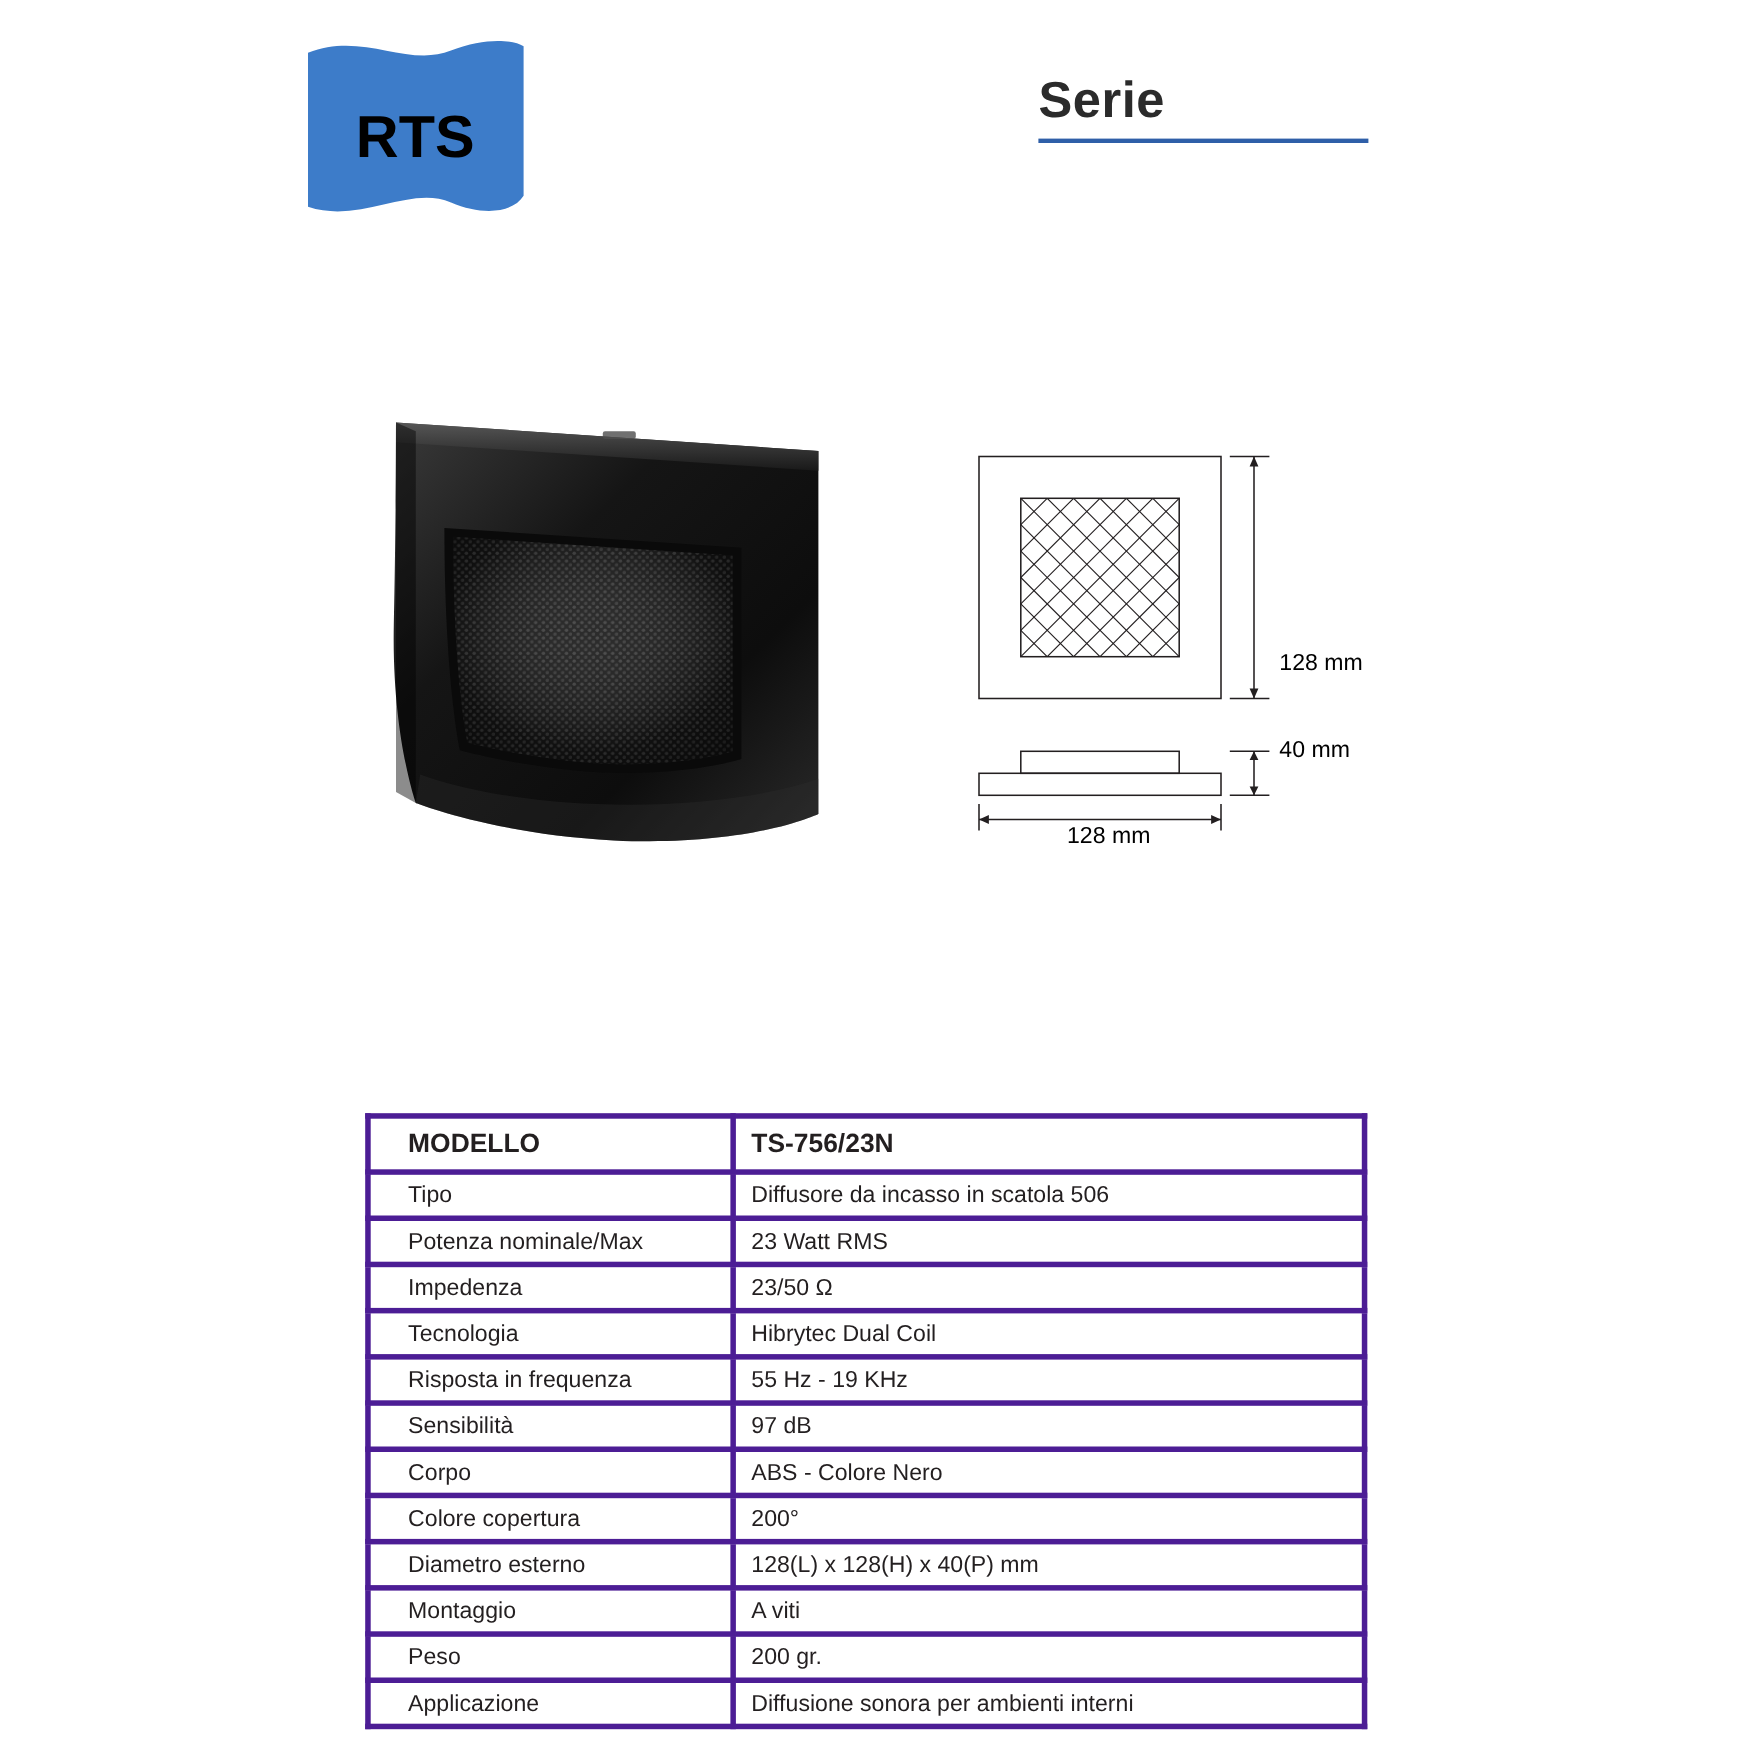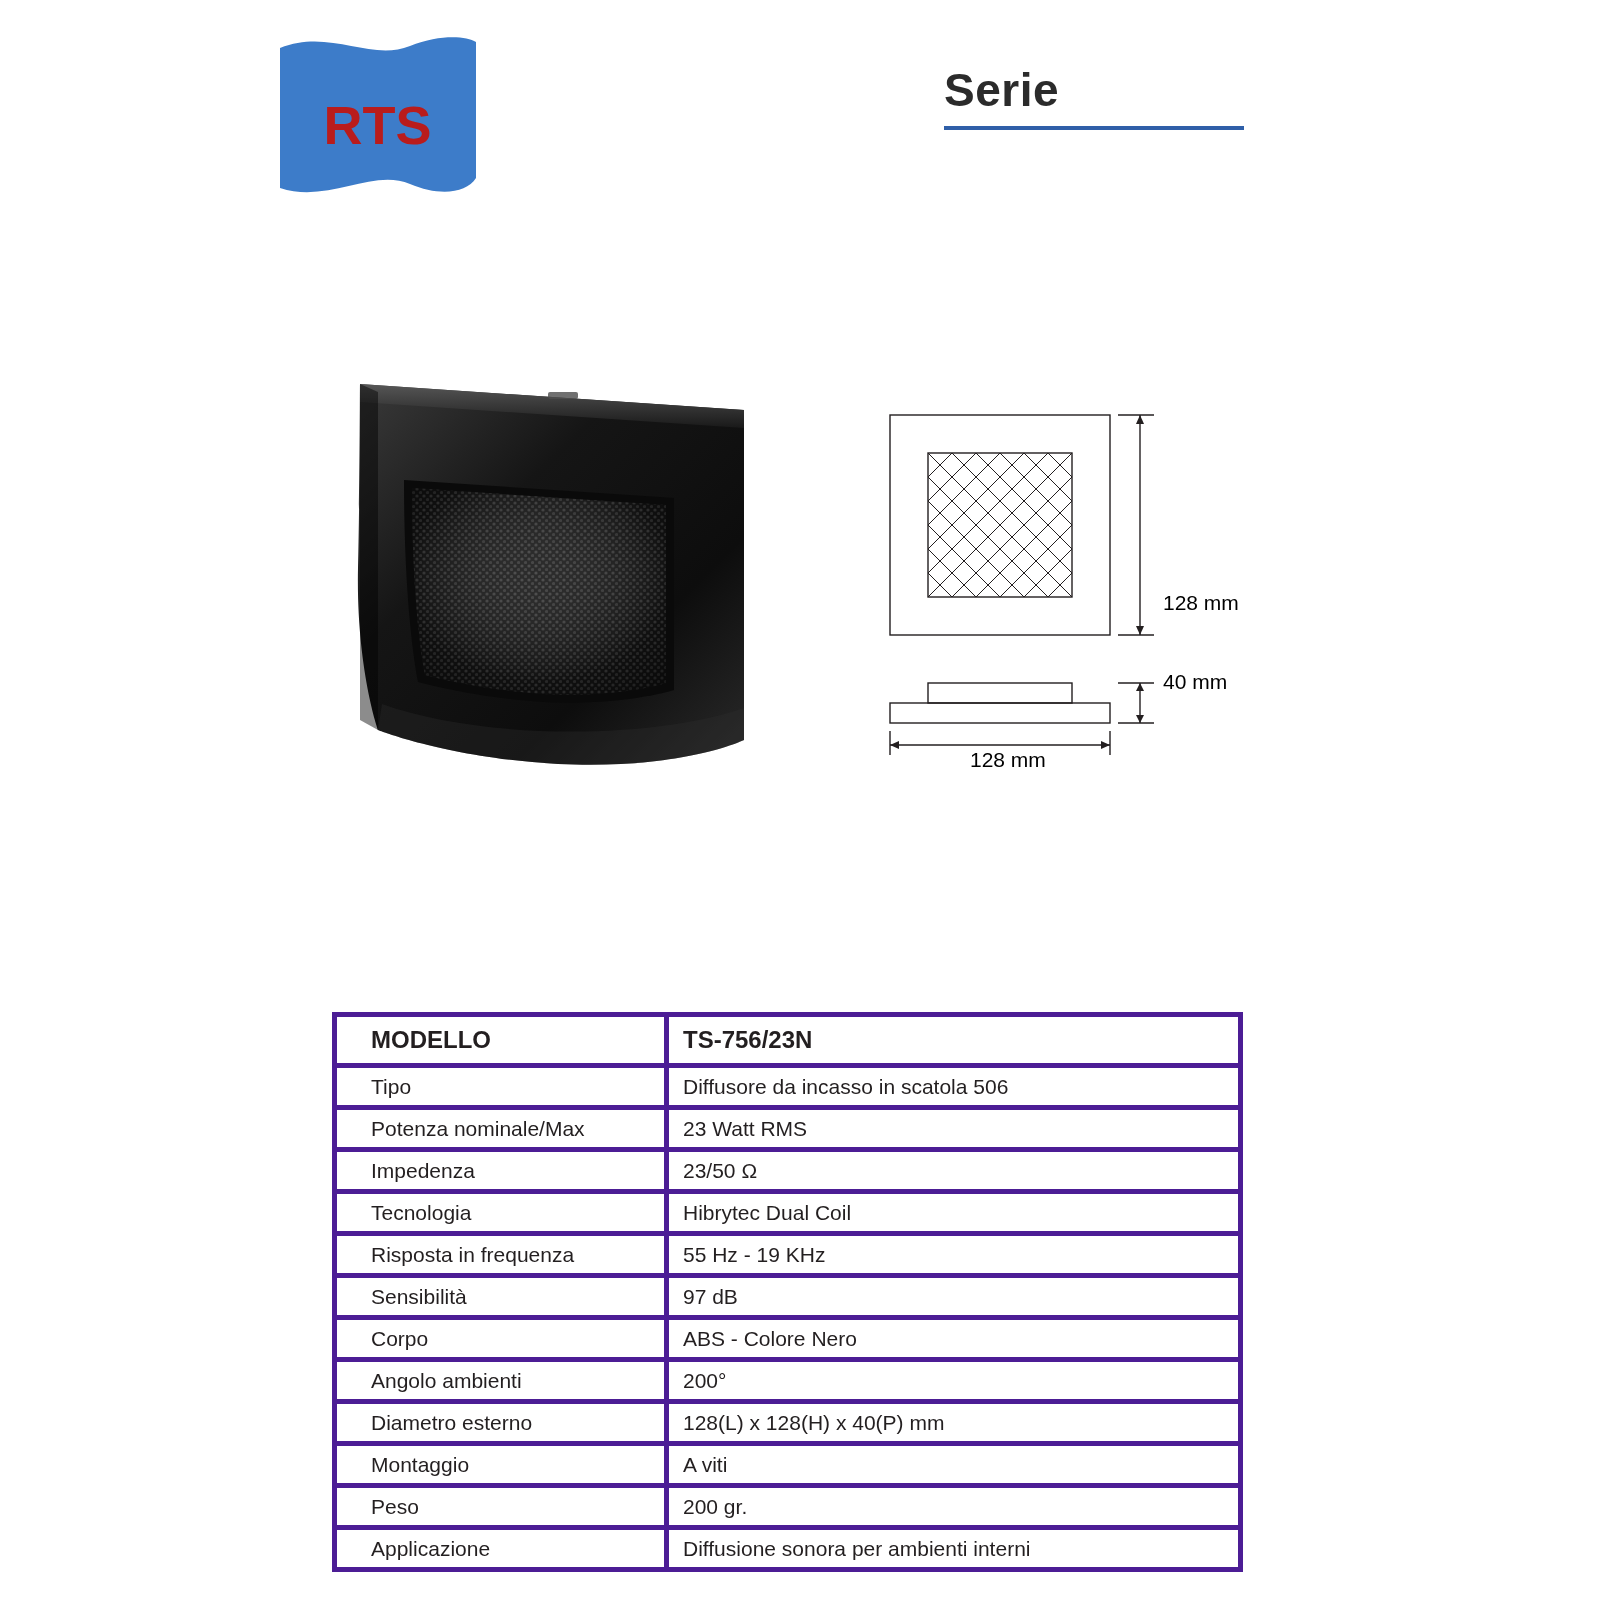--- a/index.html
+++ b/index.html
@@ -38,21 +38,21 @@
     position: absolute;
     left: 0;
     top: 0;
     width: 215px;
     height: 180px;
     display: flex;
     align-items: center;
     justify-content: center;
     font-size: 54px;
     font-weight: bold;
-    color: #b91c1c;
+    color: #000000;
     letter-spacing: 0px;
     padding-top: 14px;
     box-sizing: border-box;
   }
 
   #series-block {
     position: absolute;
     right: 236px;
     top: 62px;
     text-align: left;
@@ -286,21 +286,21 @@
       </tr>
       <tr>
         <td class="label">Sensibilità</td>
         <td>97 dB</td>
       </tr>
       <tr>
         <td class="label">Corpo</td>
         <td>ABS - Colore Nero</td>
       </tr>
       <tr>
-        <td class="label">Angolo ambienti</td>
+        <td class="label">Colore copertura</td>
         <td>200°</td>
       </tr>
       <tr>
         <td class="label">Diametro esterno</td>
         <td>128(L) x 128(H) x 40(P) mm</td>
       </tr>
       <tr>
         <td class="label">Montaggio</td>
         <td>A viti</td>
       </tr>

